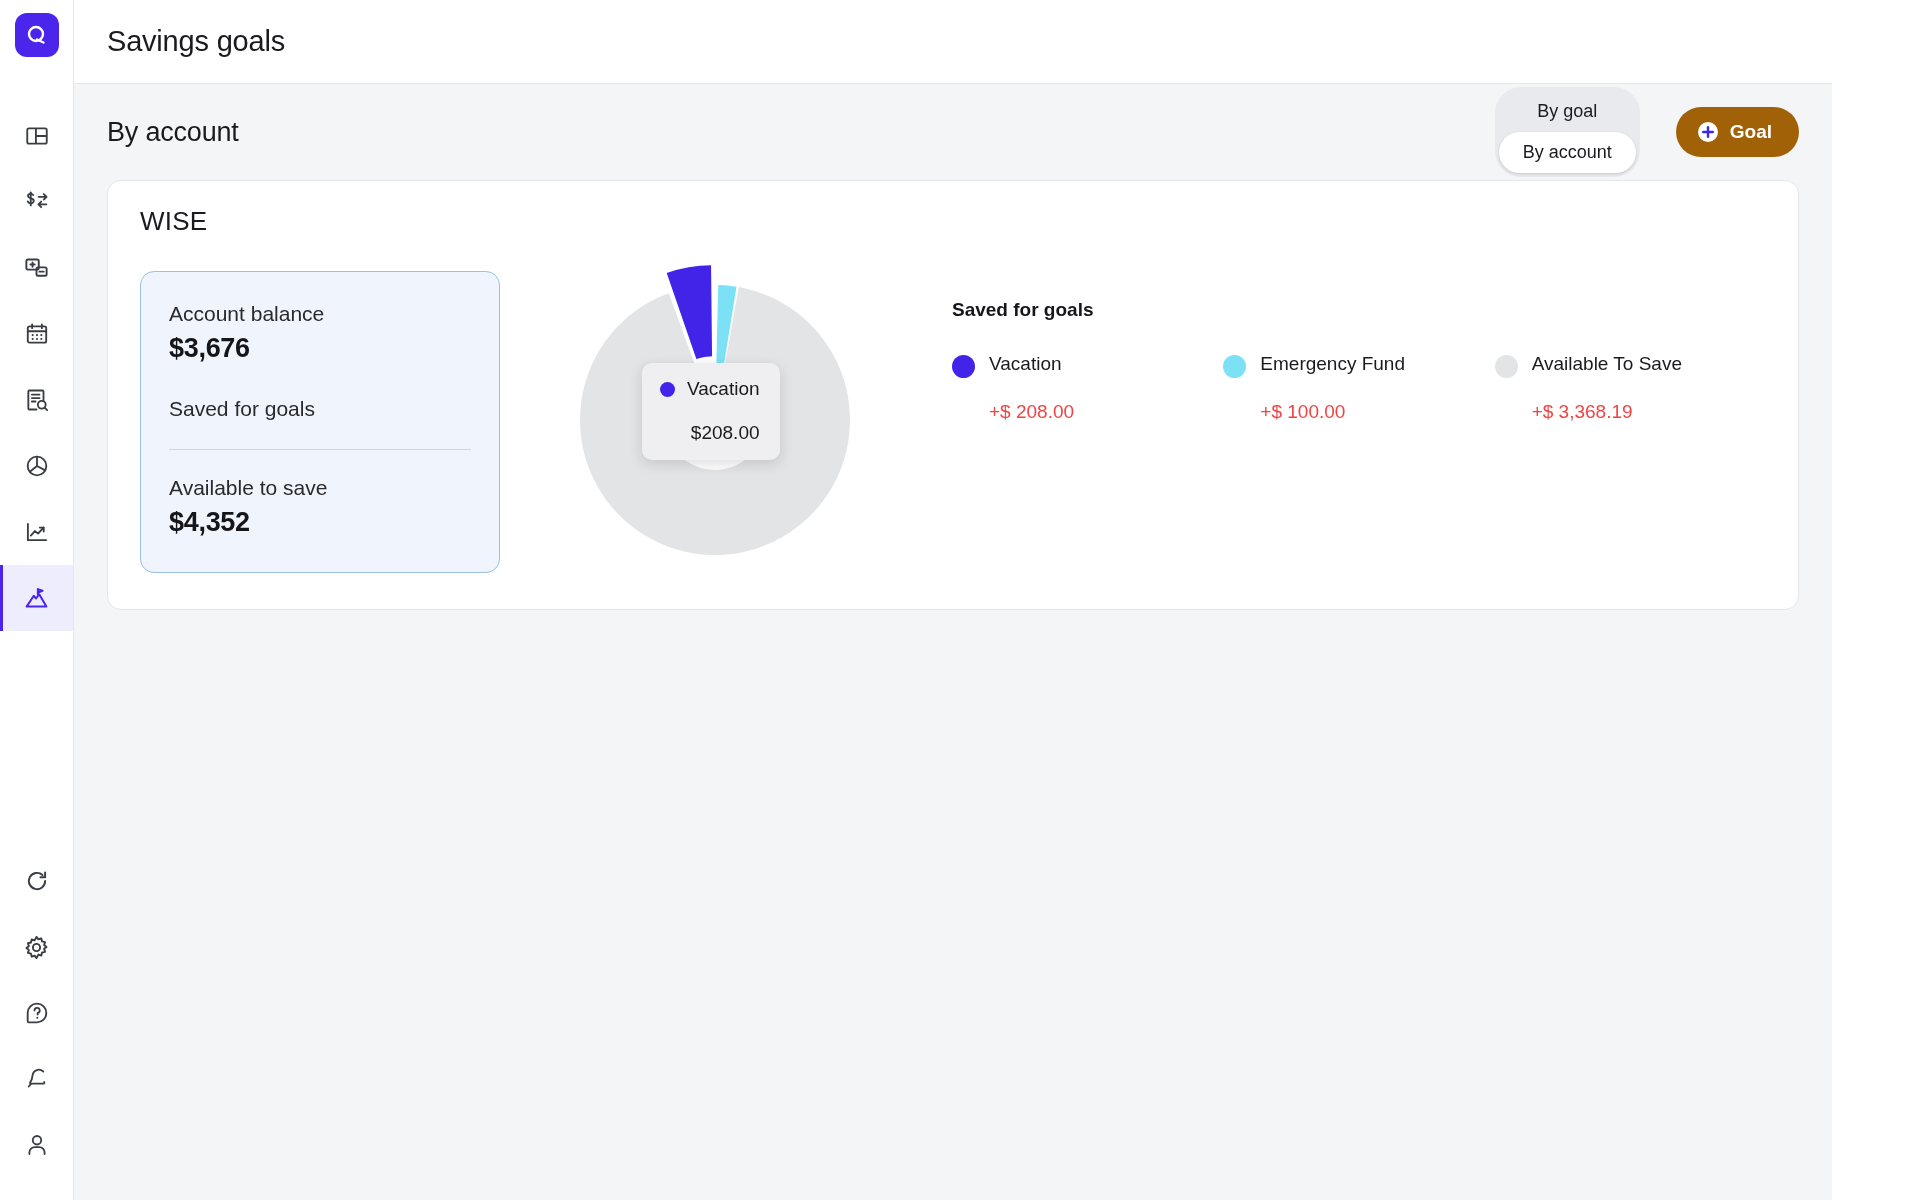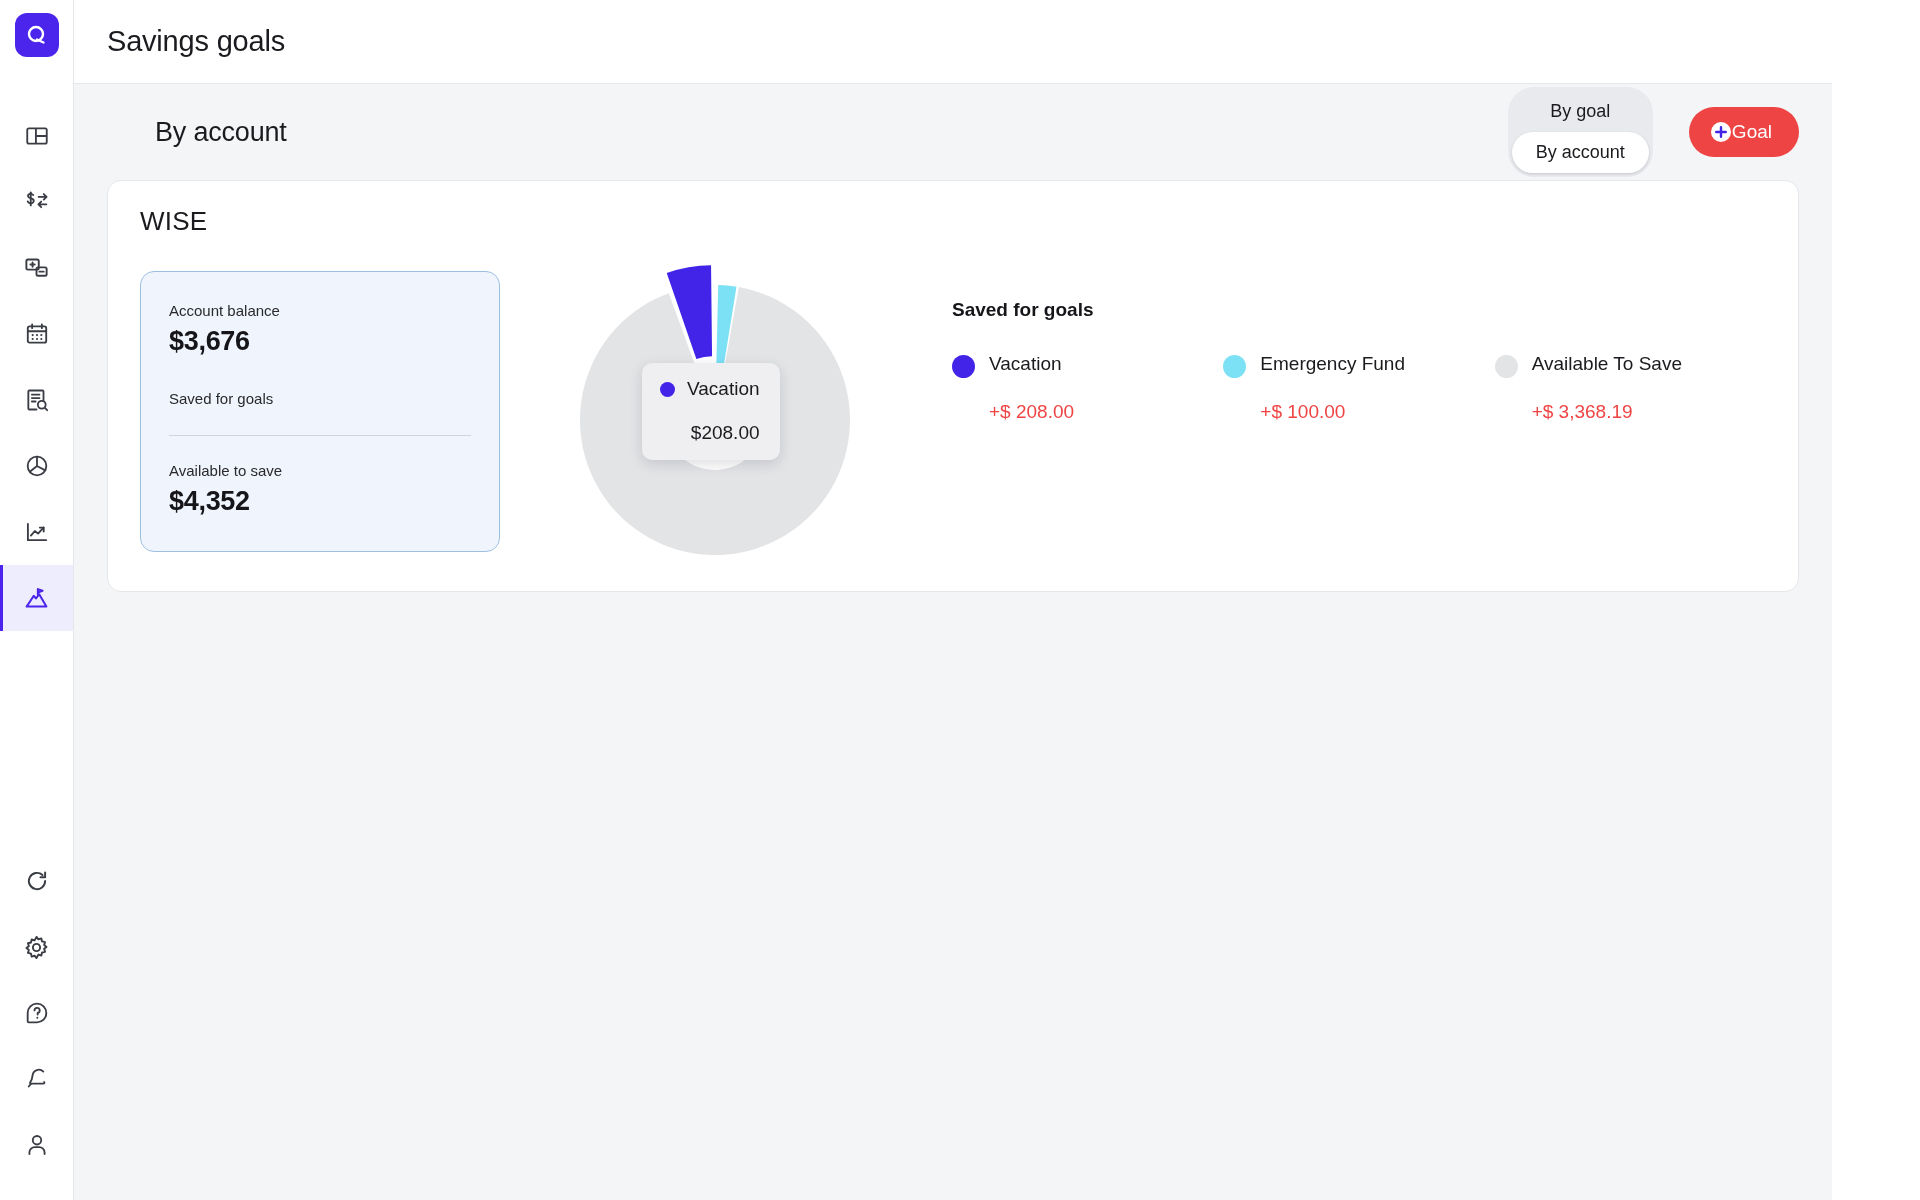--- a/index.html
+++ b/index.html
@@ -44,62 +44,62 @@
   .topbar {
     height: 84px; flex: 0 0 84px; background: #ffffff;
     border-bottom: 1px solid #e6e7ea;
     display: flex; align-items: center; padding-left: 33px;
   }
   .topbar-title { font-size: 29px; color: #1b1b1f; letter-spacing: -0.2px; }
 
   .content { flex: 1; background: #f4f5f7; padding: 0 33px; overflow: hidden; }
 
   .section-head {
-    height: 96px; display: flex; align-items: center; justify-content: space-between; margin-left: 48px;
+    height: 96px; display: flex; align-items: center; justify-content: space-between;
   }
   .section-title { font-size: 27px; color: #1b1b1f; letter-spacing: -0.2px; }
 
   .head-right { display: flex; align-items: center; gap: 36px; }
 
   .segmented {
     background: #e9eaee; border-radius: 26px; padding: 4px;
     display: flex; align-items: center; flex-direction: column;
   }
   .seg-btn {
     border: none; background: transparent; cursor: pointer;
     font-family: inherit; font-size: 18px; color: #1b1b1f;
     padding: 10px 24px; border-radius: 22px; white-space: nowrap;
   }
   .seg-btn.active {
     background: #ffffff; box-shadow: 0 1px 3px rgba(20,20,40,.16);
   }
 
   .goal-btn {
-    display: flex; align-items: center; 
-    background: #ef4444; border: none; cursor: pointer;
-    color: #ffffff; font-family: inherit; font-size: 19px; font-weight: normal;
+    display: flex; align-items: center; gap: 11px;
+    background: #a16207; border: none; cursor: pointer;
+    color: #ffffff; font-family: inherit; font-size: 19px; font-weight: bold;
     padding: 14px 27px 14px 21px; border-radius: 26px;
   }
 
   
   .card {
     background: #ffffff; border: 1px solid #e6e7ea; border-radius: 14px;
     padding: 25px 32px 36px 32px;
   }
   .card-title { font-size: 26px; color: #1b1b1f; letter-spacing: .2px; margin-bottom: 34px; }
 
   .card-body { display: flex; align-items: flex-start; }
 
   
   .balance {
     width: 360px; flex: 0 0 360px;
     background: #f0f5fd; border: 1px solid #9dc0e2; border-radius: 14px;
     padding: 30px 28px 34px 28px;
   }
-  .bal-label { font-size: 15px; color: #2a2a2e; margin-bottom: 7px; }
+  .bal-label { font-size: 21px; color: #2a2a2e; margin-bottom: 7px; }
   .bal-value { font-size: 27px; font-weight: bold; color: #16161a; letter-spacing: -.3px; }
   .bal-gap { height: 33px; }
   .bal-rule { height: 1px; background: #cdd5dd; margin: 28px 0 26px 0; }
 
   
   .chart-wrap {
     flex: 0 0 430px; display: flex; justify-content: center;
     position: relative; padding-top: 14px;
   }
   .donut { position: relative; width: 270px; height: 270px; }

